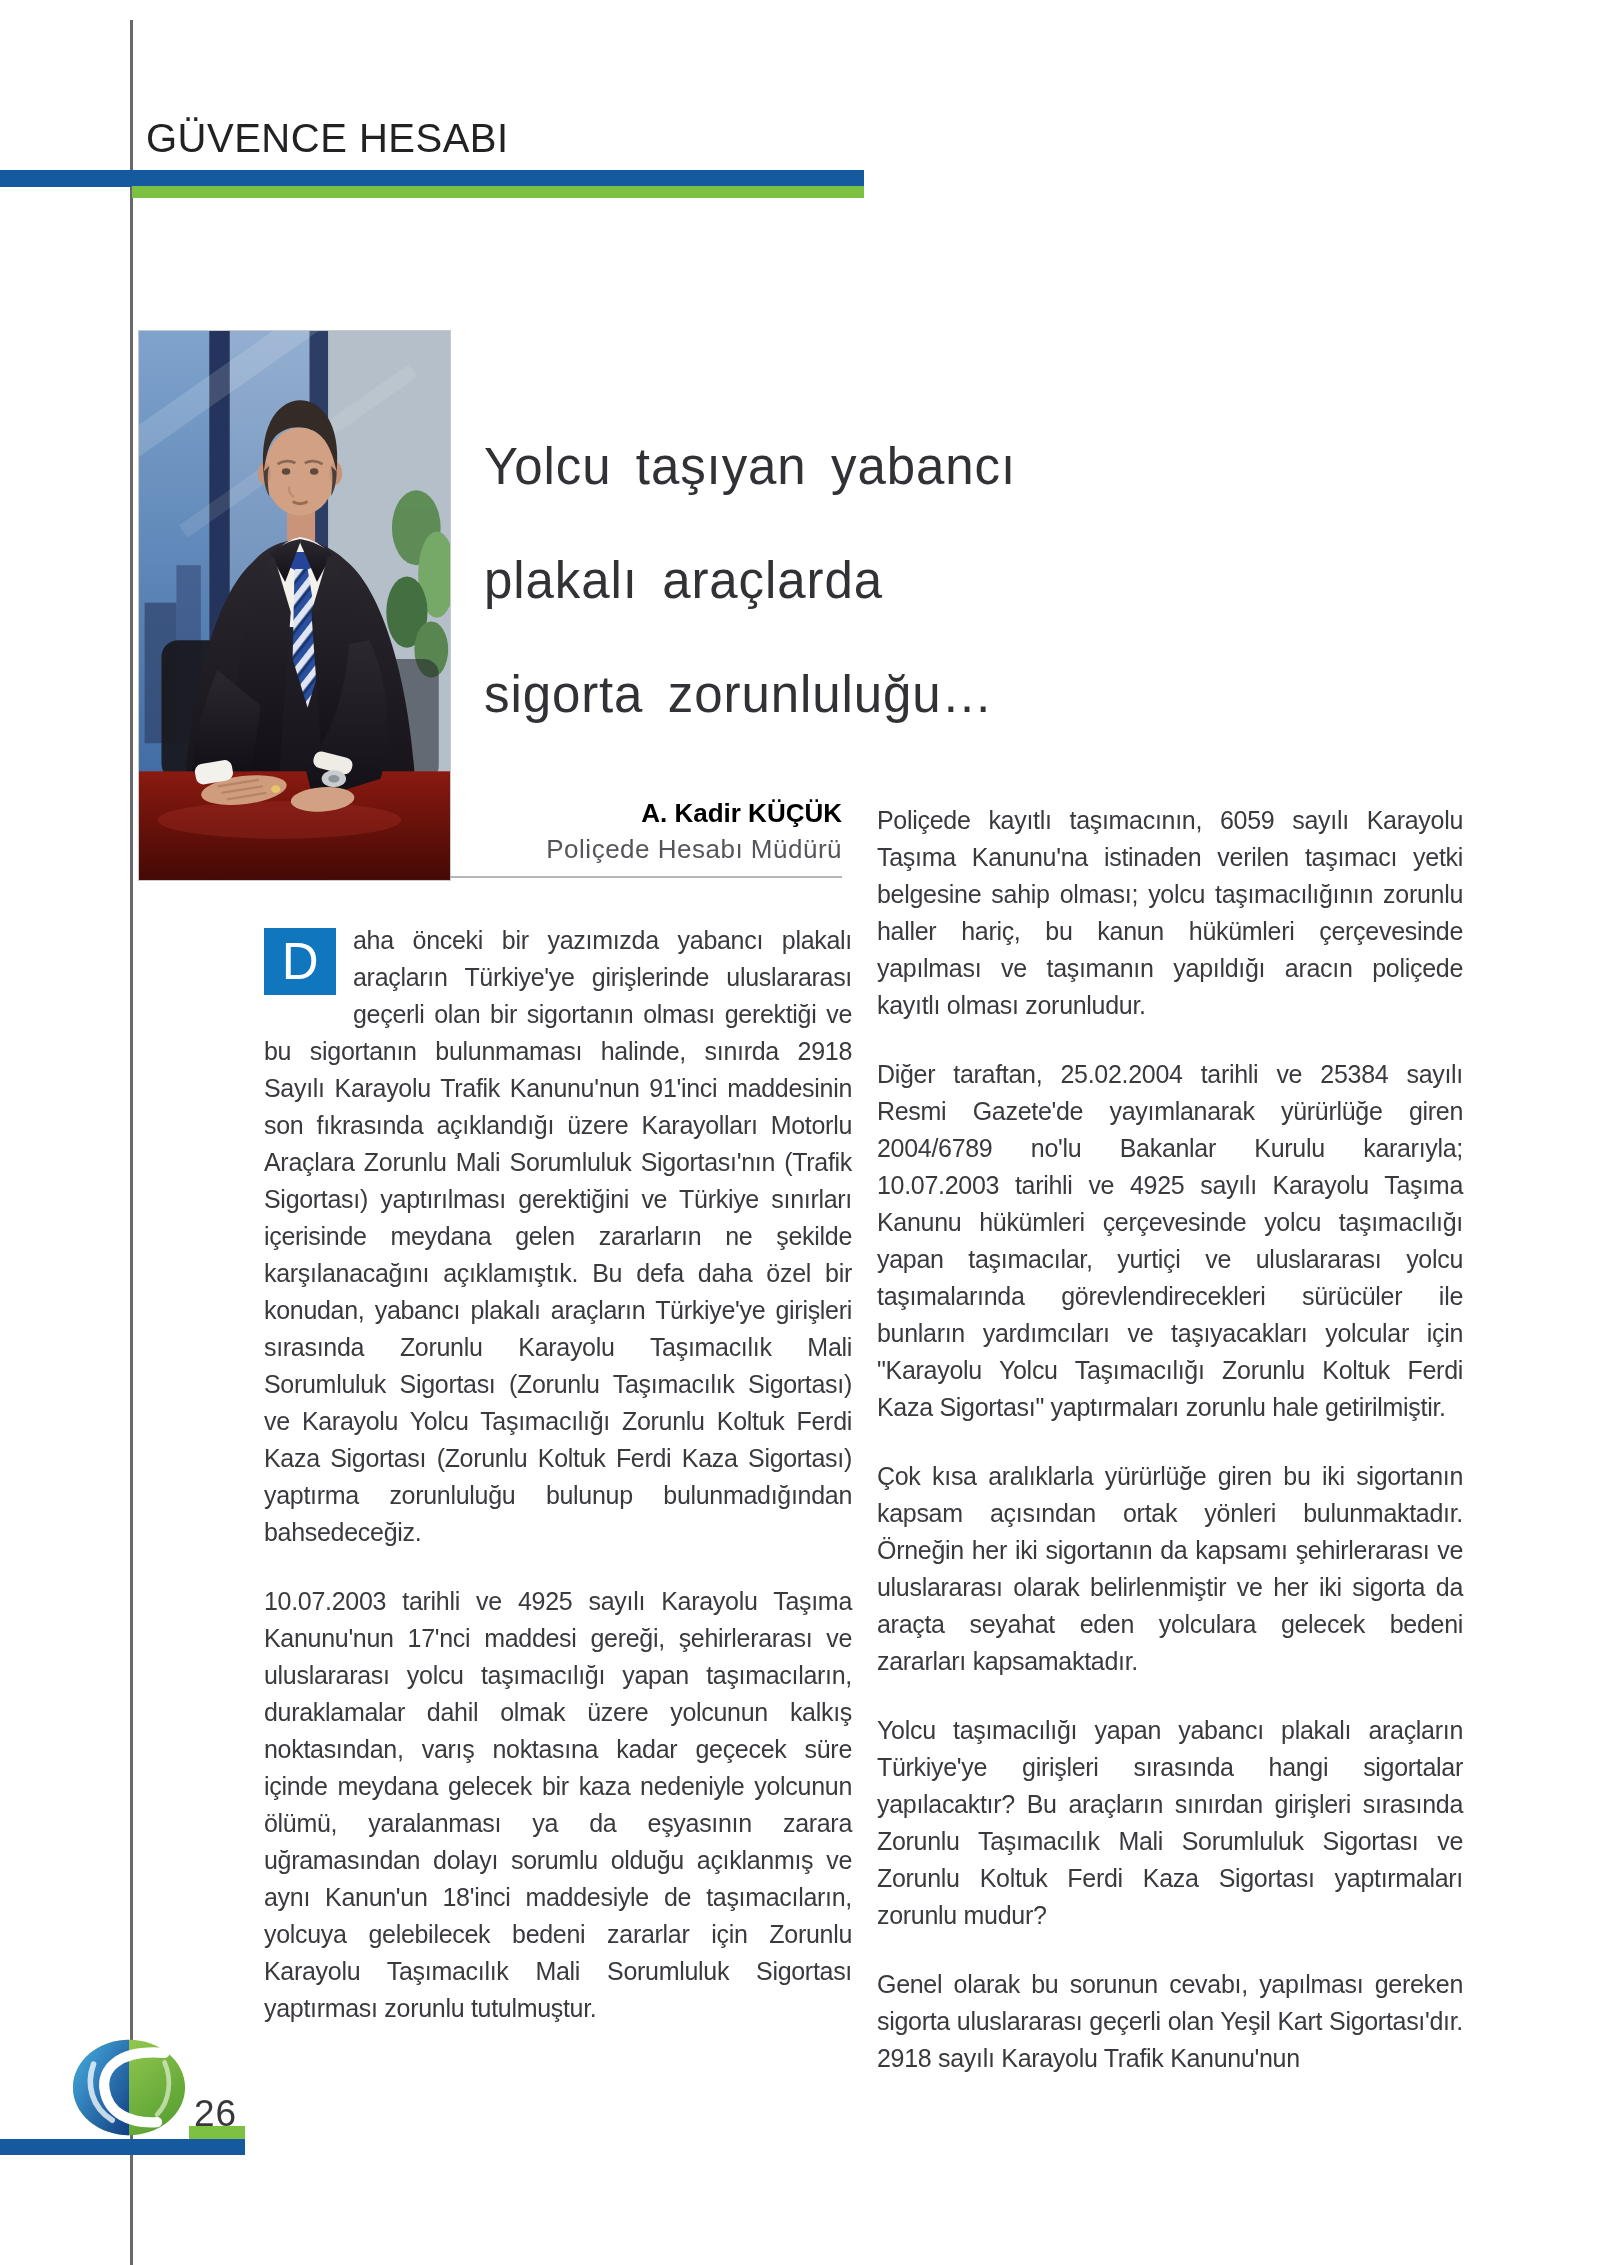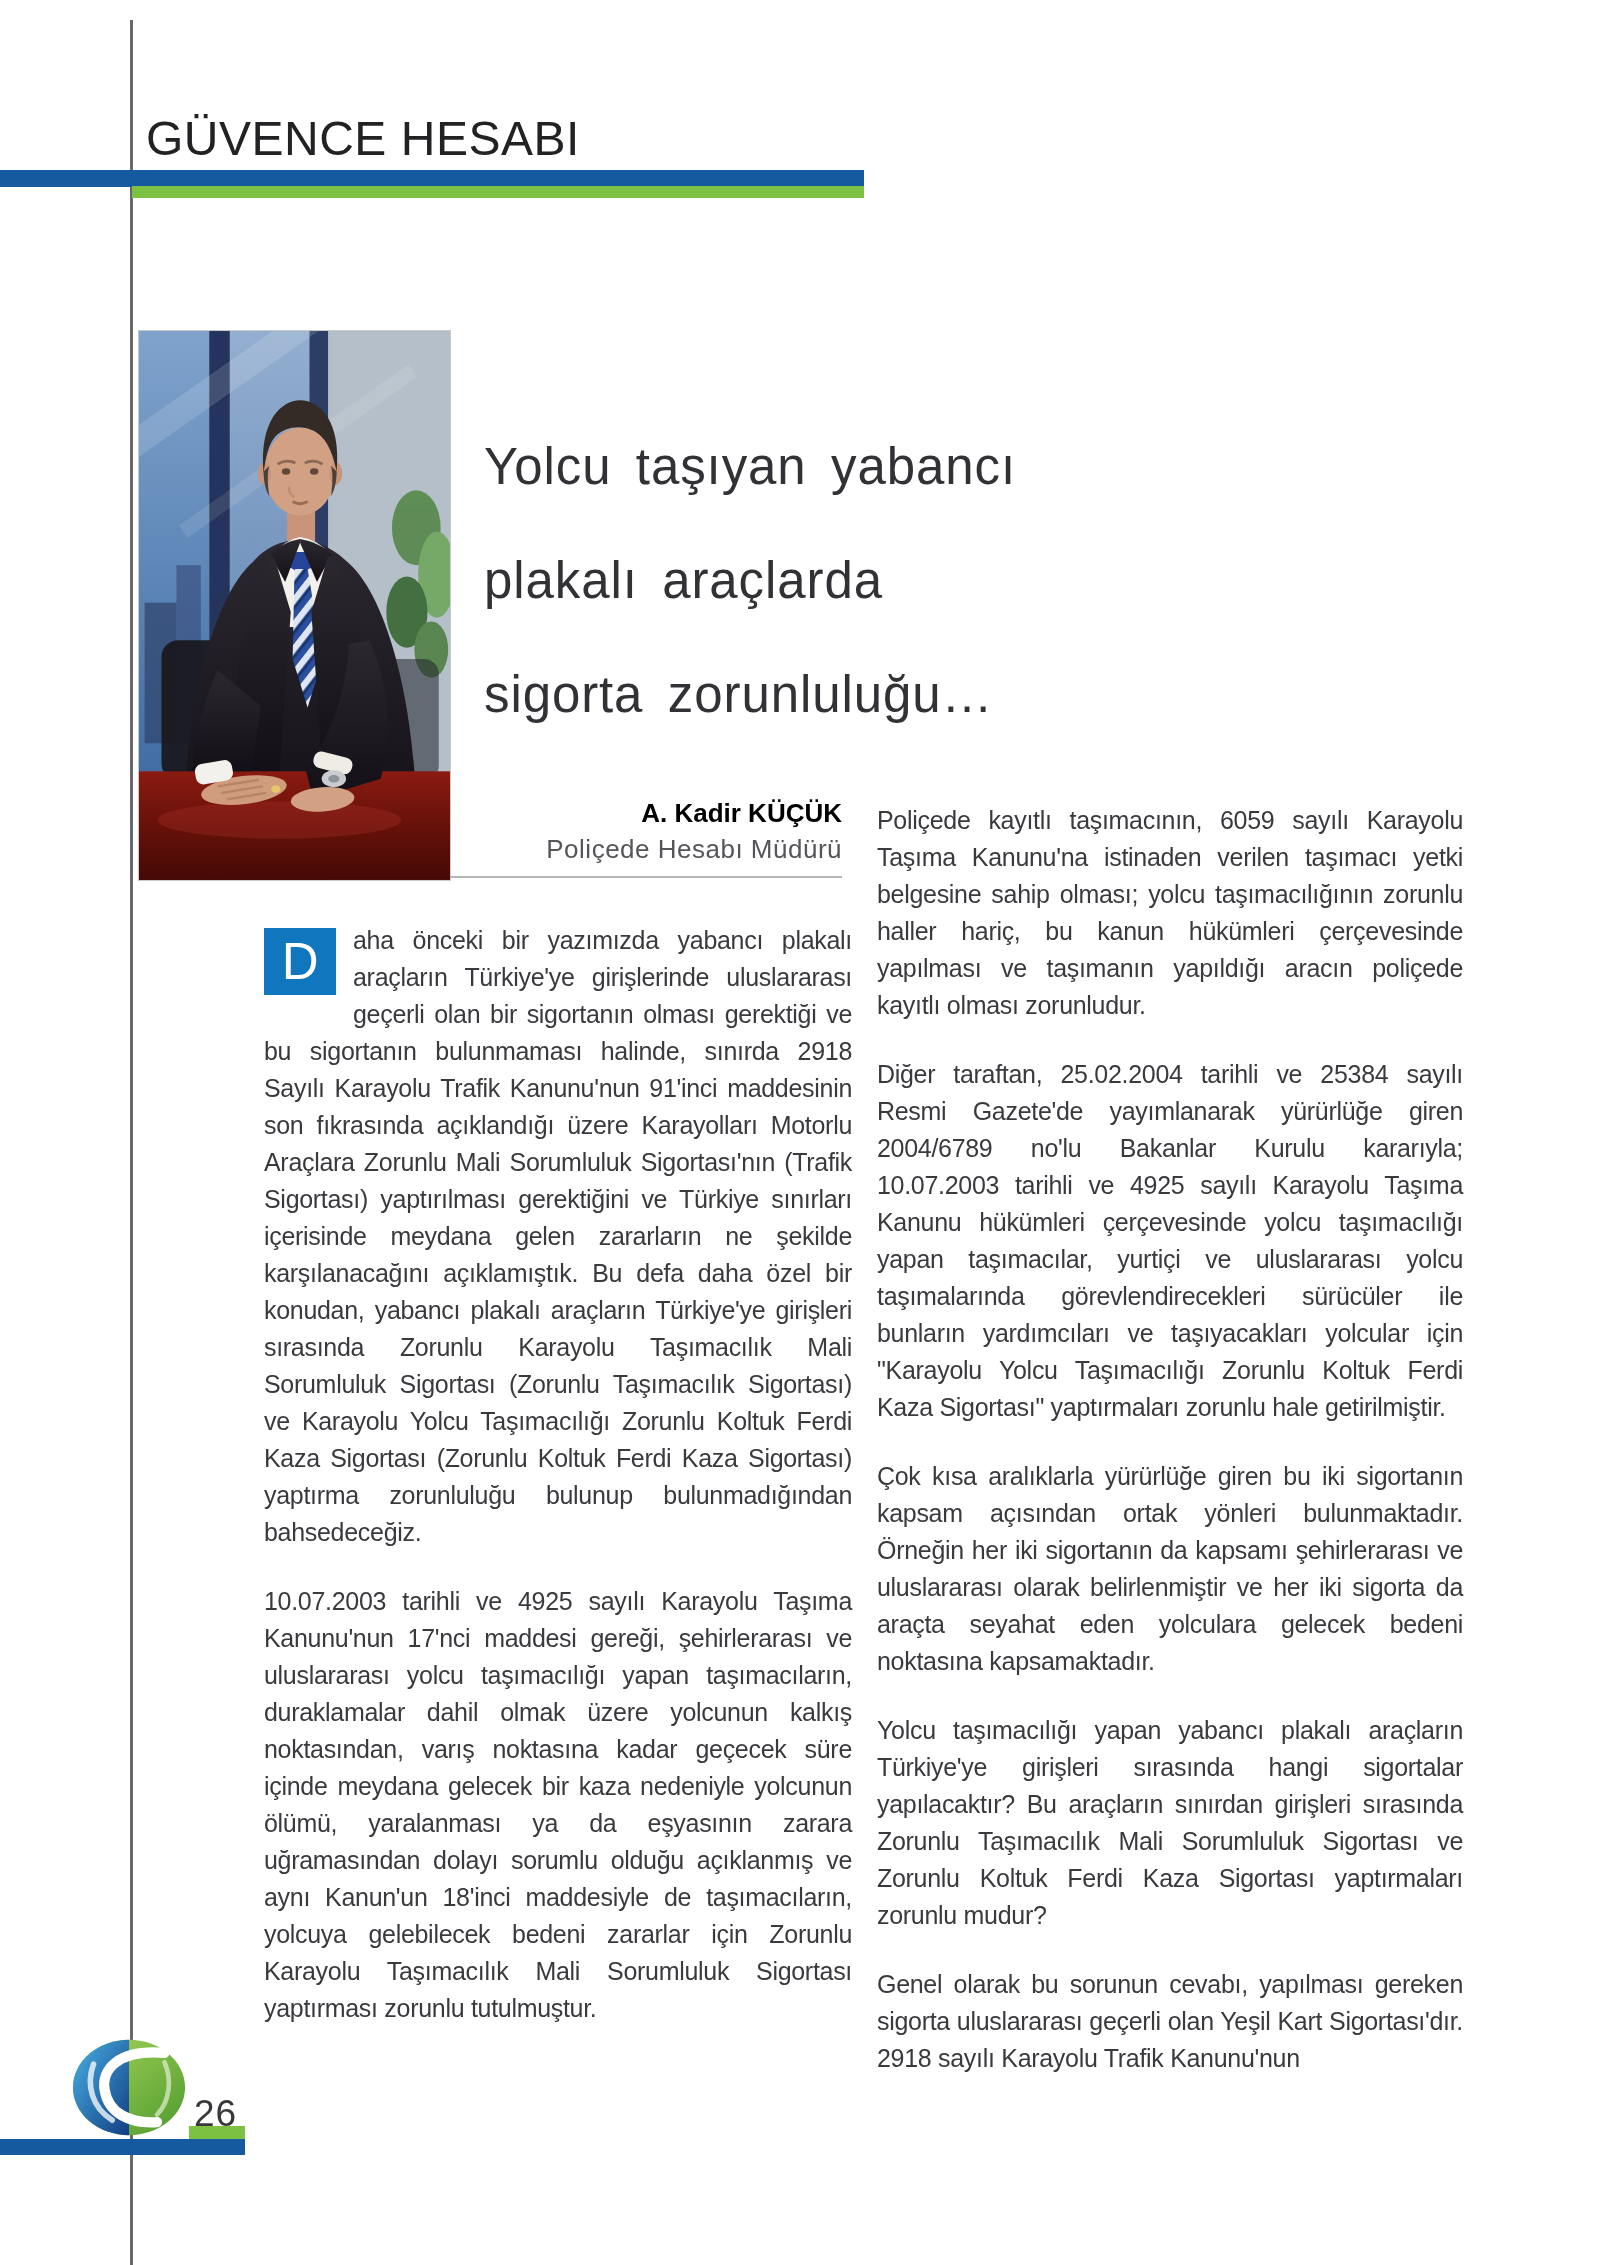--- a/index.html
+++ b/index.html
@@ -2,21 +2,21 @@
 <html style="font-size:15px"><head>
 <meta charset="utf-8">
 <style>
   html,body{margin:0;padding:0;background:#ffffff;}
   .page{
     position:relative;width:1624px;height:2265px;background:#ffffff;
     font-family:"Liberation Sans",sans-serif;overflow:hidden;margin:0 auto;
   }
   .vline{position:absolute;left:130px;top:19.7px;width:2.8px;height:2246px;background:#68686d;}
   .section-title{
-    position:absolute;left:146px;top:116px;font-size:48px;line-height:45px;
+    position:absolute;left:146px;top:116px;font-size:40px;line-height:45px;
     color:#222225;letter-spacing:0.5px;font-weight:400;
   }
   .bar{position:absolute;}
   .bar-blue-top{left:0;top:170px;width:864px;height:17px;background:#15599F;}
   .bar-green-top{left:132px;top:186px;width:732px;height:12px;background:#7CC142;}
 
   .photo{
     position:absolute;left:138px;top:330px;width:311px;height:549px;
     border:0.9px solid #c9c9c9;background:#9eb0c2;
   }
@@ -169,21 +169,21 @@
     <p class="body-p">
       <span class="dropcap">D</span>
       <span>aha önceki bir yazımızda yabancı plakalı araçların Türkiye'ye girişlerinde uluslararası geçerli olan bir sigortanın olması gerektiği ve bu sigortanın bulunmaması halinde, sınırda 2918 Sayılı Karayolu Trafik Kanunu'nun 91'inci maddesinin son fıkrasında açıklandığı üzere Karayolları Motorlu Araçlara Zorunlu Mali Sorumluluk Sigortası'nın (Trafik Sigortası) yaptırılması gerektiğini ve Türkiye sınırları içerisinde meydana gelen zararların ne şekilde karşılanacağını açıklamıştık. Bu defa daha özel bir konudan, yabancı plakalı araçların Türkiye'ye girişleri sırasında Zorunlu Karayolu Taşımacılık Mali Sorumluluk Sigortası (Zorunlu Taşımacılık Sigortası) ve Karayolu Yolcu Taşımacılığı Zorunlu Koltuk Ferdi Kaza Sigortası (Zorunlu Koltuk Ferdi Kaza Sigortası) yaptırma zorunluluğu bulunup bulunmadığından bahsedeceğiz.</span>
     </p>
     <p class="body-p">10.07.2003 tarihli ve 4925 sayılı Karayolu Taşıma Kanunu'nun 17'nci maddesi gereği, şehirlerarası ve uluslararası yolcu taşımacılığı yapan taşımacıların, duraklamalar dahil olmak üzere yolcunun kalkış noktasından, varış noktasına kadar geçecek süre içinde meydana gelecek bir kaza nedeniyle yolcunun ölümü, yaralanması ya da eşyasının zarara uğramasından dolayı sorumlu olduğu açıklanmış ve aynı Kanun'un 18'inci maddesiyle de taşımacıların, yolcuya gelebilecek bedeni zararlar için Zorunlu Karayolu Taşımacılık Mali Sorumluluk Sigortası yaptırması zorunlu tutulmuştur.</p>
   </div>
 
   <div class="col right-col">
     <p class="body-p">Poliçede kayıtlı taşımacının, 6059 sayılı Karayolu Taşıma Kanunu'na istinaden verilen taşımacı yetki belgesine sahip olması; yolcu taşımacılığının zorunlu haller hariç, bu kanun hükümleri çerçevesinde yapılması ve taşımanın yapıldığı aracın poliçede kayıtlı olması zorunludur.</p>
     <p class="body-p">Diğer taraftan, 25.02.2004 tarihli ve 25384 sayılı Resmi Gazete'de yayımlanarak yürürlüğe giren 2004/6789 no'lu Bakanlar Kurulu kararıyla; 10.07.2003 tarihli ve 4925 sayılı Karayolu Taşıma Kanunu hükümleri çerçevesinde yolcu taşımacılığı yapan taşımacılar, yurtiçi ve uluslararası yolcu taşımalarında görevlendirecekleri sürücüler ile bunların yardımcıları ve taşıyacakları yolcular için "Karayolu Yolcu Taşımacılığı Zorunlu Koltuk Ferdi Kaza Sigortası" yaptırmaları zorunlu hale getirilmiştir.</p>
-    <p class="body-p">Çok kısa aralıklarla yürürlüğe giren bu iki sigortanın kapsam açısından ortak yönleri bulunmaktadır. Örneğin her iki sigortanın da kapsamı şehirlerarası ve uluslararası olarak belirlenmiştir ve her iki sigorta da araçta seyahat eden yolculara gelecek bedeni noktasına kapsamaktadır.</p>
+    <p class="body-p">Çok kısa aralıklarla yürürlüğe giren bu iki sigortanın kapsam açısından ortak yönleri bulunmaktadır. Örneğin her iki sigortanın da kapsamı şehirlerarası ve uluslararası olarak belirlenmiştir ve her iki sigorta da araçta seyahat eden yolculara gelecek bedeni zararları kapsamaktadır.</p>
     <p class="body-p">Yolcu taşımacılığı yapan yabancı plakalı araçların Türkiye'ye girişleri sırasında hangi sigortalar yapılacaktır? Bu araçların sınırdan girişleri sırasında Zorunlu Taşımacılık Mali Sorumluluk Sigortası ve Zorunlu Koltuk Ferdi Kaza Sigortası yaptırmaları zorunlu mudur?</p>
     <p class="body-p">Genel olarak bu sorunun cevabı, yapılması gereken sigorta uluslararası geçerli olan Yeşil Kart Sigortası'dır. 2918 sayılı Karayolu Trafik Kanunu'nun</p>
   </div>
 
   <div class="logo">
     <svg width="116" height="99" viewBox="0 0 124 106">
       <defs>
         <linearGradient id="lgBlue" x1="0" y1="0" x2="1" y2="1">
           <stop offset="0" stop-color="#49b0e4"></stop>
             <stop offset="1" stop-color="#123f83"></stop>

